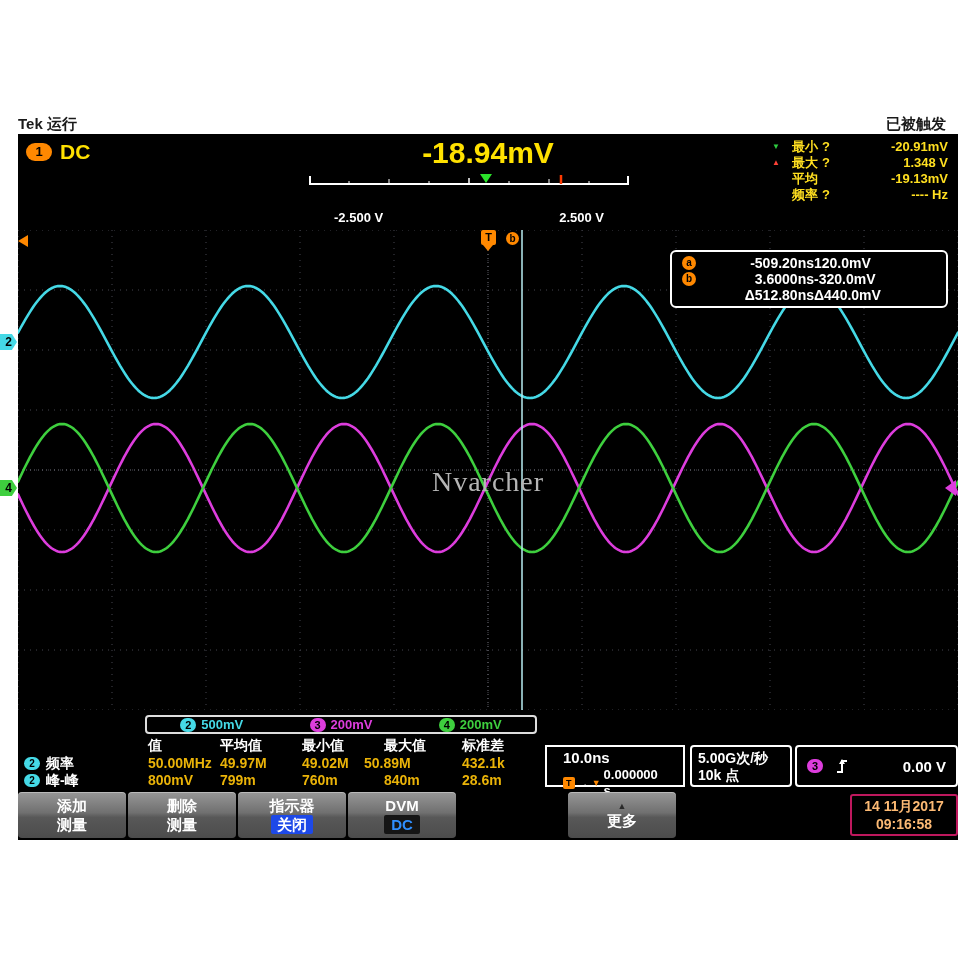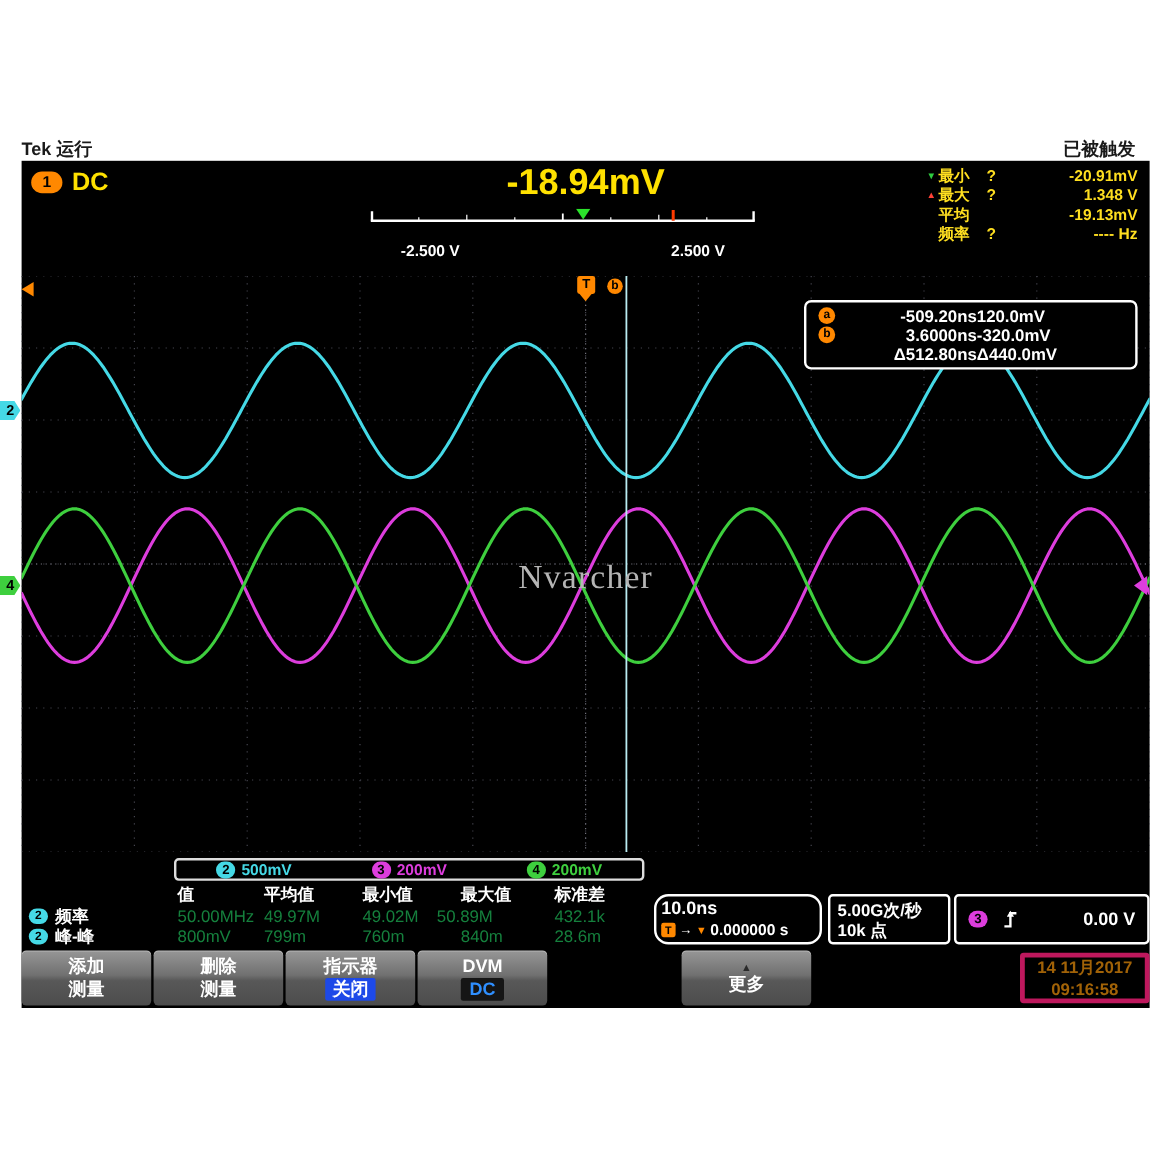--- a/index.html
+++ b/index.html
@@ -6,26 +6,26 @@
 html,body{margin:0;padding:0}
 body{width:960px;height:960px;background:#fff;font-family:"Liberation Sans",sans-serif;position:relative;overflow:hidden}
 .page{position:absolute;left:0;top:0;width:816px;height:960px}
 .topbar{position:absolute;left:18px;top:115px;width:928px;display:flex;justify-content:space-between;font-size:15px;font-weight:bold;color:#1a1a1a}
 .scope{position:absolute;left:18px;top:134px;width:940px;height:706px;background:#000}
 
 .ch1badge{position:absolute;left:8px;top:9px;width:26px;height:18px;border-radius:9px;background:#ff8800;color:#000;font-size:13px;font-weight:bold;text-align:center;line-height:18px}
 .coupling{position:absolute;left:42px;top:6px;font-size:21px;font-weight:bold;color:#ffe100}
 .bigval{position:absolute;left:300px;top:2px;width:340px;text-align:center;font-size:30px;font-weight:bold;color:#ffe100}
 .scalewrap{position:absolute;left:290px;top:40px;width:322px}
-.scalelabels{display:flex;justify-content:space-between;padding:0 26px;font-size:13px;font-weight:bold;color:#fff;margin-top:8px}
+.scalelabels{display:flex;justify-content:space-between;padding:0 26px;font-size:13px;font-weight:bold;color:#fff;margin-top:18px}
 .stats{position:absolute;left:752px;top:5px;width:178px;font-size:13px;font-weight:bold;color:#ffdf20}
 .srow{display:flex;height:16px;line-height:16px}
 .mk{width:12px;font-size:8px;text-align:center;line-height:16px}
 .mk0{color:#2ecc40}.mk1{color:#ff4136}
-.slbl{width:36px;}
+.slbl{width:36px;text-align:right}
 .sq{width:16px;text-align:center}
 .sval{flex:1;text-align:right}
 
 .wave{position:absolute;left:0;top:96px;width:940px;height:480px}
 .a-arrow{position:absolute;left:0;top:5px;width:0;height:0;border-right:10px solid #ff8800;border-top:6px solid transparent;border-bottom:6px solid transparent}
 .tbox{position:absolute;left:463px;top:0;width:15px;height:15px;background:#ff8800;color:#000;font-weight:bold;font-size:11px;text-align:center;line-height:15px;border-radius:2px}
 .tstem{position:absolute;left:465px;top:15px;width:0;height:0;border-left:5px solid transparent;border-right:5px solid transparent;border-top:6px solid #ff8800}
 .bbadge{position:absolute;left:488px;top:2px;width:13px;height:13px;border-radius:50%;background:#ff8800;color:#000;font-weight:bold;font-size:10px;text-align:center;line-height:13px}
 .watermark{position:absolute;left:380px;top:236px;width:180px;text-align:center;font-family:"Liberation Serif",serif;font-size:28px;color:#b5b5b5;letter-spacing:1px}
 .cursor-box{position:absolute;left:652px;top:20px;width:278px;height:58px;background:#000;border:2px solid #fff;border-radius:6px;padding:3px 10px;display:flex;flex-direction:column;justify-content:space-around}
@@ -34,42 +34,42 @@
 .crow.nobadge .cbadge{visibility:hidden}
 .ctime{width:112px;text-align:right}
 .cvolt{flex:1;text-align:left}
 
 .chanbar{position:absolute;left:127px;top:581px;width:392px;height:19px;background:#000;border:2px solid #ddd;border-radius:4px;display:flex;align-items:center;justify-content:space-around}
 .citem{display:flex;align-items:center;gap:5px;font-size:13px;font-weight:bold}
 .cbdg{min-width:16px;height:14px;border-radius:7px;color:#000;font-size:11px;font-weight:bold;text-align:center;line-height:14px;padding:0 2px}
 
 .mtable{position:absolute;left:0;top:603px;width:530px;height:55px;font-size:14px}
 .mth{position:absolute;top:0;color:#fff;font-weight:bold}
-.mtv{position:absolute;color:#15803d;font-weight:normal}
+.mtv{position:absolute;color:#eab308;font-weight:bold}
 .mtlabel{position:absolute;color:#fff;font-weight:bold}
 .mtbadge{position:absolute;width:16px;height:13px;border-radius:7px;background:#45d9e6;color:#000;font-size:10px;font-weight:bold;text-align:center;line-height:13px}
 
-.hbox{position:absolute;left:527px;top:611px;width:140px;height:42px;border:2px solid #fff;border-radius:12px;padding:2px 4px;color:#fff;background:#000}
+.hbox{position:absolute;left:527px;top:611px;width:140px;height:42px;border:2px solid #fff;border-radius:0;padding:2px 16px;color:#fff;background:#000}
 .hbox .l1{font-size:15px;font-weight:bold;line-height:18px}
 .hbox .l2{display:flex;align-items:center;gap:3px;font-size:13px;font-weight:bold;line-height:16px}
 .ticon{width:12px;height:12px;background:#ff8800;color:#000;font-size:9px;font-weight:bold;text-align:center;line-height:12px;border-radius:2px}
 .arr{color:#fff;font-size:11px}
 .dtri{color:#ff8800;font-size:9px}
 .abox{position:absolute;left:672px;top:611px;width:102px;height:42px;border:2px solid #fff;border-radius:4px;padding:2px 6px;color:#fff;background:#000}
 .abox .l1{font-size:14px;font-weight:bold;line-height:18px}
 .abox .l2{font-size:14px;font-weight:bold;line-height:16px}
 .tribox{position:absolute;left:777px;top:611px;width:163px;height:42px;border:2px solid #fff;border-radius:4px;display:flex;align-items:center;padding:0 10px;gap:12px;color:#fff;font-weight:bold;font-size:15px;background:#000}
 .tbdg{min-width:16px;height:14px;border-radius:7px;background:#dd3ddd;color:#000;font-size:11px;text-align:center;line-height:14px;padding:0 2px}
 .tlevel{margin-left:auto}
 
 .mbtn{position:absolute;top:658px;width:108px;height:46px;background:linear-gradient(180deg,#979797,#707070 45%,#585858 55%,#4c4c4c);border-radius:4px;display:flex;flex-direction:column;align-items:center;justify-content:center;color:#fff;font-size:15px;font-weight:bold;line-height:19px;box-shadow:inset 0 1px 0 rgba(255,255,255,.35);cursor:pointer}
 .chip-blue{background:#1d49e8;border-radius:2px;padding:0 6px}
 .chip-dc{background:#151515;border-radius:2px;padding:0 7px;color:#2f8fff}
 .more-icon{font-size:9px;color:#2a2a2a;line-height:10px}
-.dtbox{position:absolute;left:832px;top:660px;width:108px;height:42px;background:#000;border:4px solid #be185d;border-radius:3px;display:flex;flex-direction:column;align-items:center;justify-content:center;color:#a16207;font-size:14px;font-weight:bold;line-height:18px}
+.dtbox{position:absolute;left:832px;top:660px;width:108px;height:42px;background:#000;border:2px solid #be185d;border-radius:3px;display:flex;flex-direction:column;align-items:center;justify-content:center;color:#fdba74;font-size:14px;font-weight:bold;line-height:18px}
 
 .chtag{position:absolute;width:17px;height:16px;color:#000;font-size:12px;font-weight:bold;text-align:center;line-height:16px;clip-path:polygon(0 0,70% 0,100% 50%,70% 100%,0 100%)}
 .ct2{left:0;top:334px;background:#45d9e6}
 .ct4{left:0;top:480px;background:#3ecf3e}
 .trigarrow{position:absolute;left:945px;top:480px;width:0;height:0;border-right:11px solid #dd3ddd;border-top:8px solid transparent;border-bottom:8px solid transparent}
 </style>
 </head>
 <body>
 
 <div class="page">

